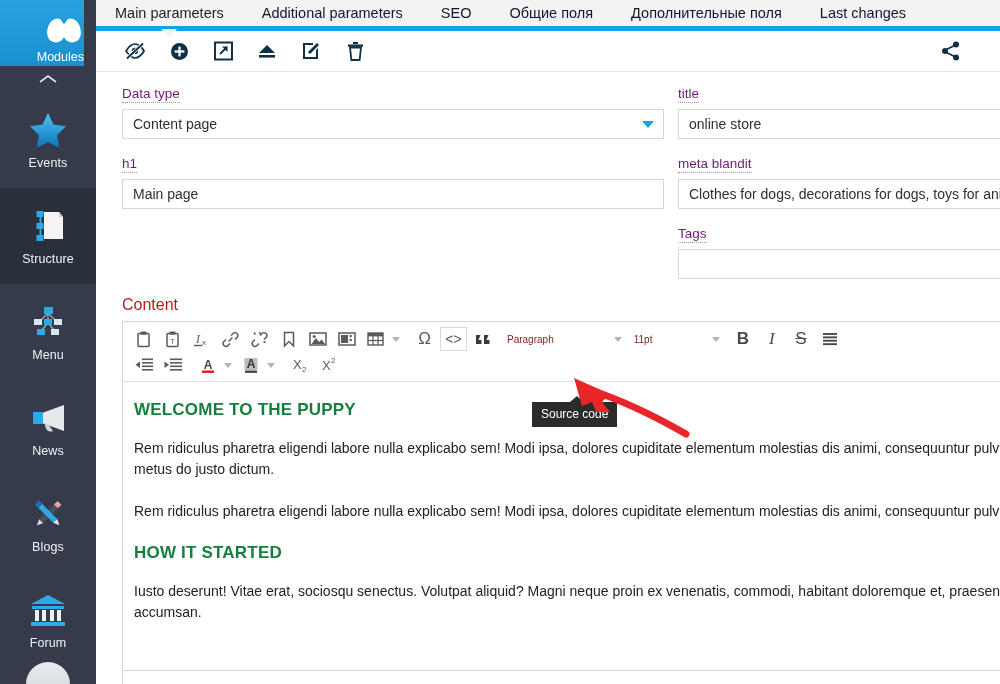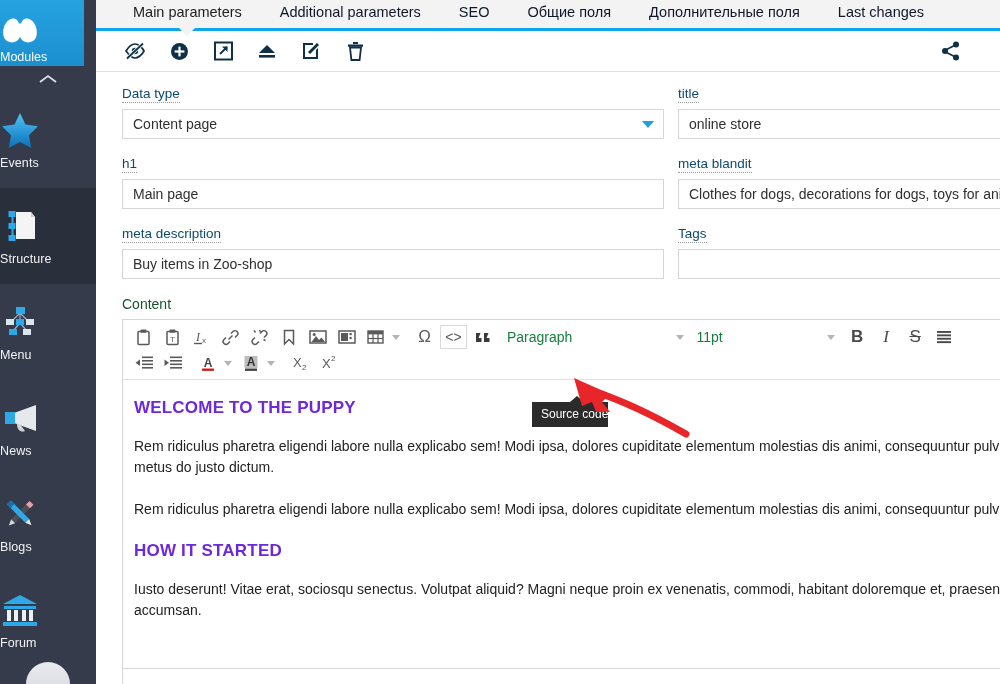--- a/index.html
+++ b/index.html
@@ -13,32 +13,32 @@
   
   .sidebar {
     width: 96px; height: 684px; flex: 0 0 96px;
     background: #353b4a;
     position: relative; overflow: hidden;
   }
   .sb-modules {
     height: 66px; width: 84px;
     background: linear-gradient(180deg, #27a2e0 0%, #1b8fd0 100%);
     display: flex; flex-direction: column;
-    align-items: flex-start; justify-content: center;
+    align-items: flex-end; justify-content: center;
     padding-top: 12px;
   }
   .sb-modules .sb-label { color: #fff; font-size: 12.5px; margin-top: 1px; }
   .sb-collapse {
     height: 26px; display: flex; align-items: center; justify-content: center;
     color: #e6e9ee;
   }
   .sb-item {
     width: 96px; height: 96px;
     display: flex; flex-direction: column;
-    align-items: flex-start; justify-content: center;
+    align-items: center; justify-content: center;
     gap: 7px;
   }
   .sb-item .sb-label {
     color: #f0f2f5; font-size: 12.5px; letter-spacing: .1px;
   }
   .sb-item.active { background: #2a2f3c; }
   .sb-icon { width: 40px; height: 38px; display: block; }
   .sb-bottom-avatar {
     position: absolute; left: 50%; transform: translateX(-50%);
     bottom: -22px; width: 44px; height: 44px; border-radius: 50%;
@@ -49,23 +49,23 @@
   .main {
     width: 904px; height: 684px; flex: 0 0 904px;
     background: #ffffff; position: relative;
     display: flex; flex-direction: column;
   }
 
   
   .tabbar {
     height: 31px; flex: 0 0 31px;
     background: #f3f3f3;
-    border-bottom: 3px solid #0ea5e9;
-    display: flex; align-items: flex-end;
-    padding-left: 18px; position: relative;
+    border-bottom: 5px solid #0ea5e9;
+    display: flex; align-items: center;
+    padding-left: 0; position: relative;
   }
   .tab {
     font-size: 14.5px; color: #0f172a;
     padding: 0 19px; line-height: 31px; white-space: nowrap;
     cursor: default;
   }
   .tab.active { color: #1d1d1d; position: relative; }
   .tab.active::after {
     content: ""; position: absolute;
     left: 50%; bottom: -8px; margin-left: -8px;
@@ -97,21 +97,21 @@
   }
   .form-grid {
     display: flex; gap: 14px; padding: 0 0 0 26px;
   }
   .col { display: flex; flex-direction: column; }
   .col-left { width: 542px; flex: 0 0 542px; }
   .col-right { width: 336px; flex: 0 0 336px; }
 
   .field { margin-bottom: 15px; }
   .field-label {
-    font-size: 13.5px; color: #0c4a6e;
+    font-size: 13.5px; color: #701a75;
     border-bottom: 1px dotted #9a9a9a;
     display: inline-block; padding-bottom: 1px; margin-bottom: 6px;
     line-height: 15px;
   }
   .field-input {
     height: 30px; width: 100%;
     border: 1px solid #d6d6d6; background: #fff;
     display: flex; align-items: center;
     padding: 0 10px; font-size: 14px; color: #2f2f2f;
     position: relative;
@@ -121,21 +121,21 @@
     position: absolute; right: 9px; top: 50%; margin-top: -3px;
     width: 0; height: 0;
     border-left: 6px solid transparent;
     border-right: 6px solid transparent;
     border-top: 7px solid #1f9fe0;
   }
   .field-input .val { white-space: nowrap; overflow: hidden; }
 
   
   .content-block { padding: 2px 0 0 26px; }
-  .content-label { font-size: 14px; color: #14532d; margin-bottom: 7px; }
+  .content-label { font-size: 16px; color: #b91c1c; margin-bottom: 7px; }
   .editor {
     border: 1px solid #d6d6d6; background: #fff;
     width: 880px; height: 378px;
     display: flex; flex-direction: column;
     position: relative;
   }
   .ed-toolbar {
     border-bottom: 1px solid #e0e0e0;
     padding: 4px 6px 3px 6px;
     background: #fff;
@@ -150,52 +150,52 @@
   .ed-btn.boxed { border: 1px solid #d9d9d9; }
   .ed-caret {
     width: 0; height: 0; margin-left: 2px; margin-right: 4px;
     border-left: 4px solid transparent;
     border-right: 4px solid transparent;
     border-top: 5px solid #b4b4b4;
   }
   .ed-sep { width: 6px; }
   .ed-select {
     display: flex; align-items: center;
-    font-size: 14px; color: #15803d; cursor: pointer;
-    height: 24px; padding: 0 4px; gap: 44px;
+    font-size: 10px; color: #7f1d1d; cursor: pointer;
+    height: 24px; padding: 0 4px;
   }
   .ed-select .lbl { margin-right: 34px; }
   .ed-select .lbl.wide { margin-right: 58px; }
   .ed-big { font-size: 17px; font-weight: bold; color: #4a4a4a; }
   .ed-italic { font-size: 17px; font-style: italic; font-family: "Liberation Serif", serif; color: #4a4a4a; }
   .ed-strike { font-size: 17px; color: #4a4a4a; text-decoration: line-through; }
 
   .ed-body {
     flex: 1 1 auto; overflow: hidden;
     padding: 16px 0 0 11px;
     position: relative;
   }
   .ed-h2 {
-    font-size: 17px; font-weight: bold; color: #6d28d9;
+    font-size: 17px; font-weight: bold; color: #15803d;
     letter-spacing: .2px; margin-bottom: 18px; margin-top: 2px;
   }
   .ed-p {
     font-size: 14px; color: #222; line-height: 21px;
     margin-bottom: 21px; width: 1090px;
   }
   .ed-statusbar {
     height: 28px; flex: 0 0 28px;
     border-top: 1px solid #d6d6d6; background: #fff;
   }
 
   
   .tooltip {
     position: absolute; left: 436px; top: 330px;
     background: #2b2b2b; color: #fff;
-    font-size: 12px; padding: 5px 0 6px 9px;
+    font-size: 12px; padding: 5px 9px 6px 9px;
     white-space: nowrap; z-index: 40;
   }
   .tooltip::before {
     content: ""; position: absolute;
     left: 38px; top: -6px;
     border-left: 7px solid transparent;
     border-right: 7px solid transparent;
     border-bottom: 6px solid #2b2b2b;
   }
   .redarrow { position: absolute; left: 470px; top: 296px; z-index: 45; pointer-events: none; }
@@ -393,26 +393,20 @@
             <div class="field-label">Data type</div>
             <div class="field-input select">
               <span class="val">Content page</span>
               <span class="sel-caret"></span>
             </div>
           </div>
           <div class="field">
             <div class="field-label">h1</div>
             <div class="field-input">
               <span class="val">Main page</span>
-            </div>
-          </div>
-          <div class="field">
-            <div class="field-label">meta description</div>
-            <div class="field-input">
-              <span class="val">Buy items in  Zoo-shop</span>
             </div>
           </div>
         </div>
 
         <div class="col col-right">
           <div class="field">
             <div class="field-label">title</div>
             <div class="field-input">
               <span class="val">online store</span>
             </div>

